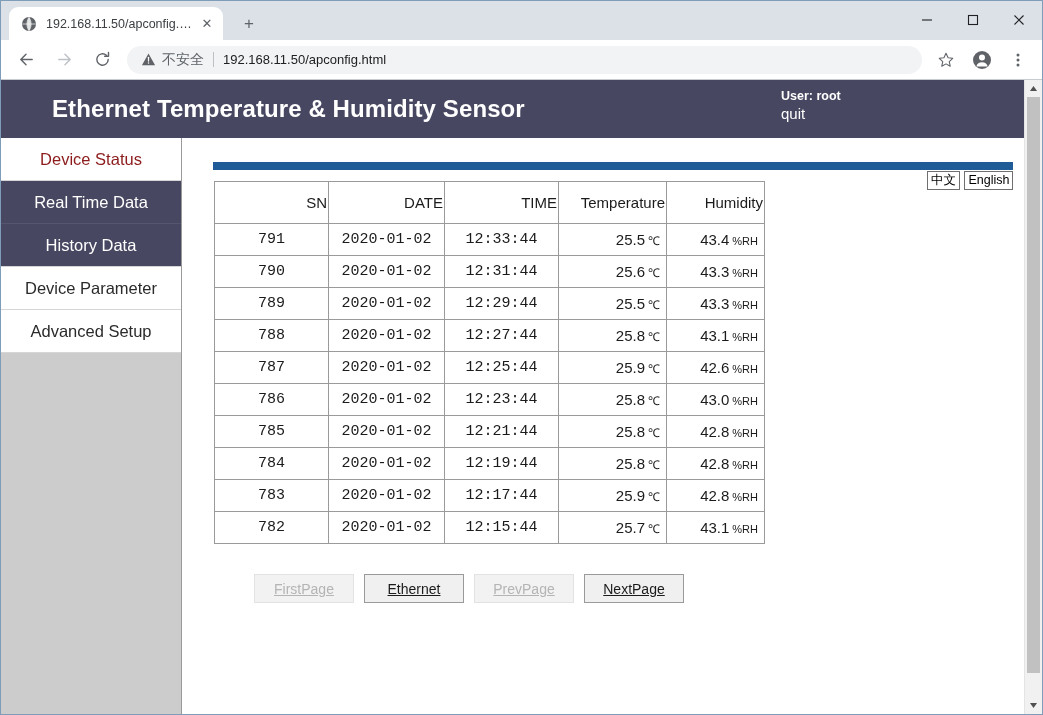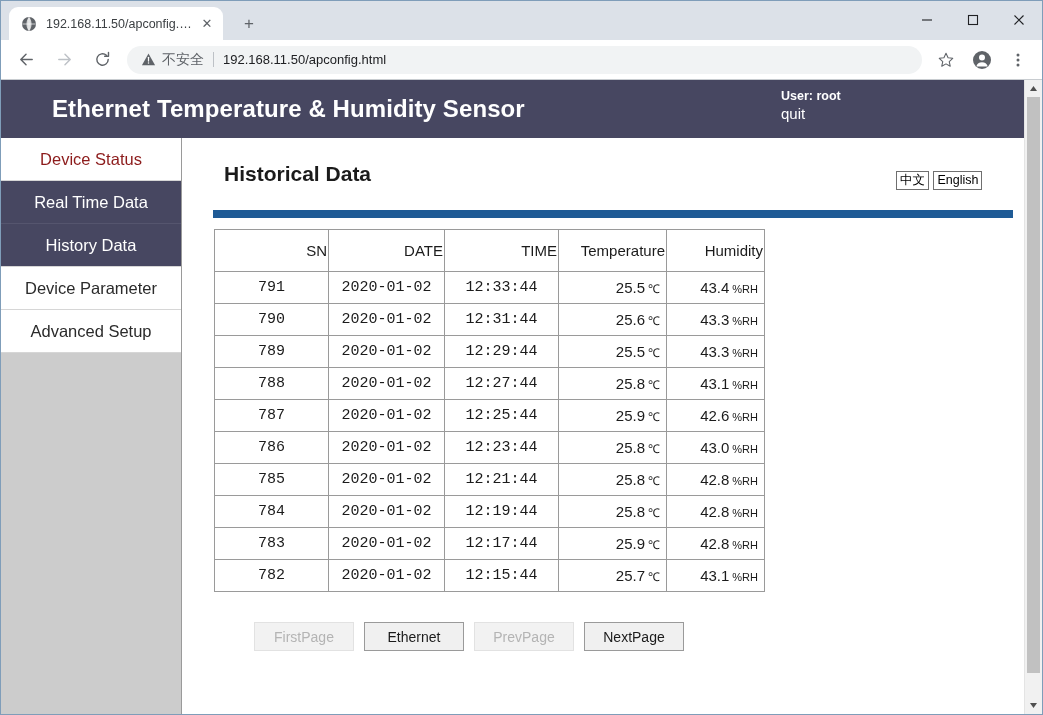--- a/index.html
+++ b/index.html
@@ -198,21 +198,21 @@
     font-size: 12.5px;
     font-weight: bold;
     white-space: nowrap;
   }
   .header-user .q-line {
     font-size: 15px;
     white-space: nowrap;
   }
   .lang-box {
     position: absolute;
-    left: 895px;
+    left: 926px;
     top: 90px;
   }
   .lang-btn {
     display: inline-block;
     background: #ffffff;
     border: 1px solid #6f6f6f;
     color: #000000;
     font-size: 12.5px;
     line-height: 15px;
     padding: 1px 3px;
@@ -319,20 +319,21 @@
   .pg-btn {
     min-width: 100px;
     height: 29px;
     font-size: 14px;
     font-family: "Liberation Sans", sans-serif;
     background: #f0f0f0;
     border: 1px solid #9a9a9a;
     color: #1b1b1b;
     padding: 0 10px;
     box-sizing: border-box;
+    text-decoration: underline;
   }
   .pg-btn.disabled {
     color: #b4b4b4;
     border-color: #e2e2e2;
     background: #f2f2f2;
   }
 
   
   .scrollbar {
     width: 17px;
@@ -467,21 +468,20 @@
         <div class="sidebar">
           <div class="nav-item accent">Device Status</div>
           <div class="nav-item active">Real Time Data</div>
           <div class="nav-item active last-active">History Data</div>
           <div class="nav-item">Device Parameter</div>
           <div class="nav-item">Advanced Setup</div>
           <div class="sidebar-fill"></div>
         </div>
 
         <div class="content">
-          <div class="page-title">Historical Data</div>
           <div class="divider"></div>
 
           <table class="data">
             <colgroup>
               <col class="col-sn">
                 <col class="col-date">
                 <col class="col-time">
                 <col class="col-temp">
                 <col class="col-hum">
             </colgroup>

